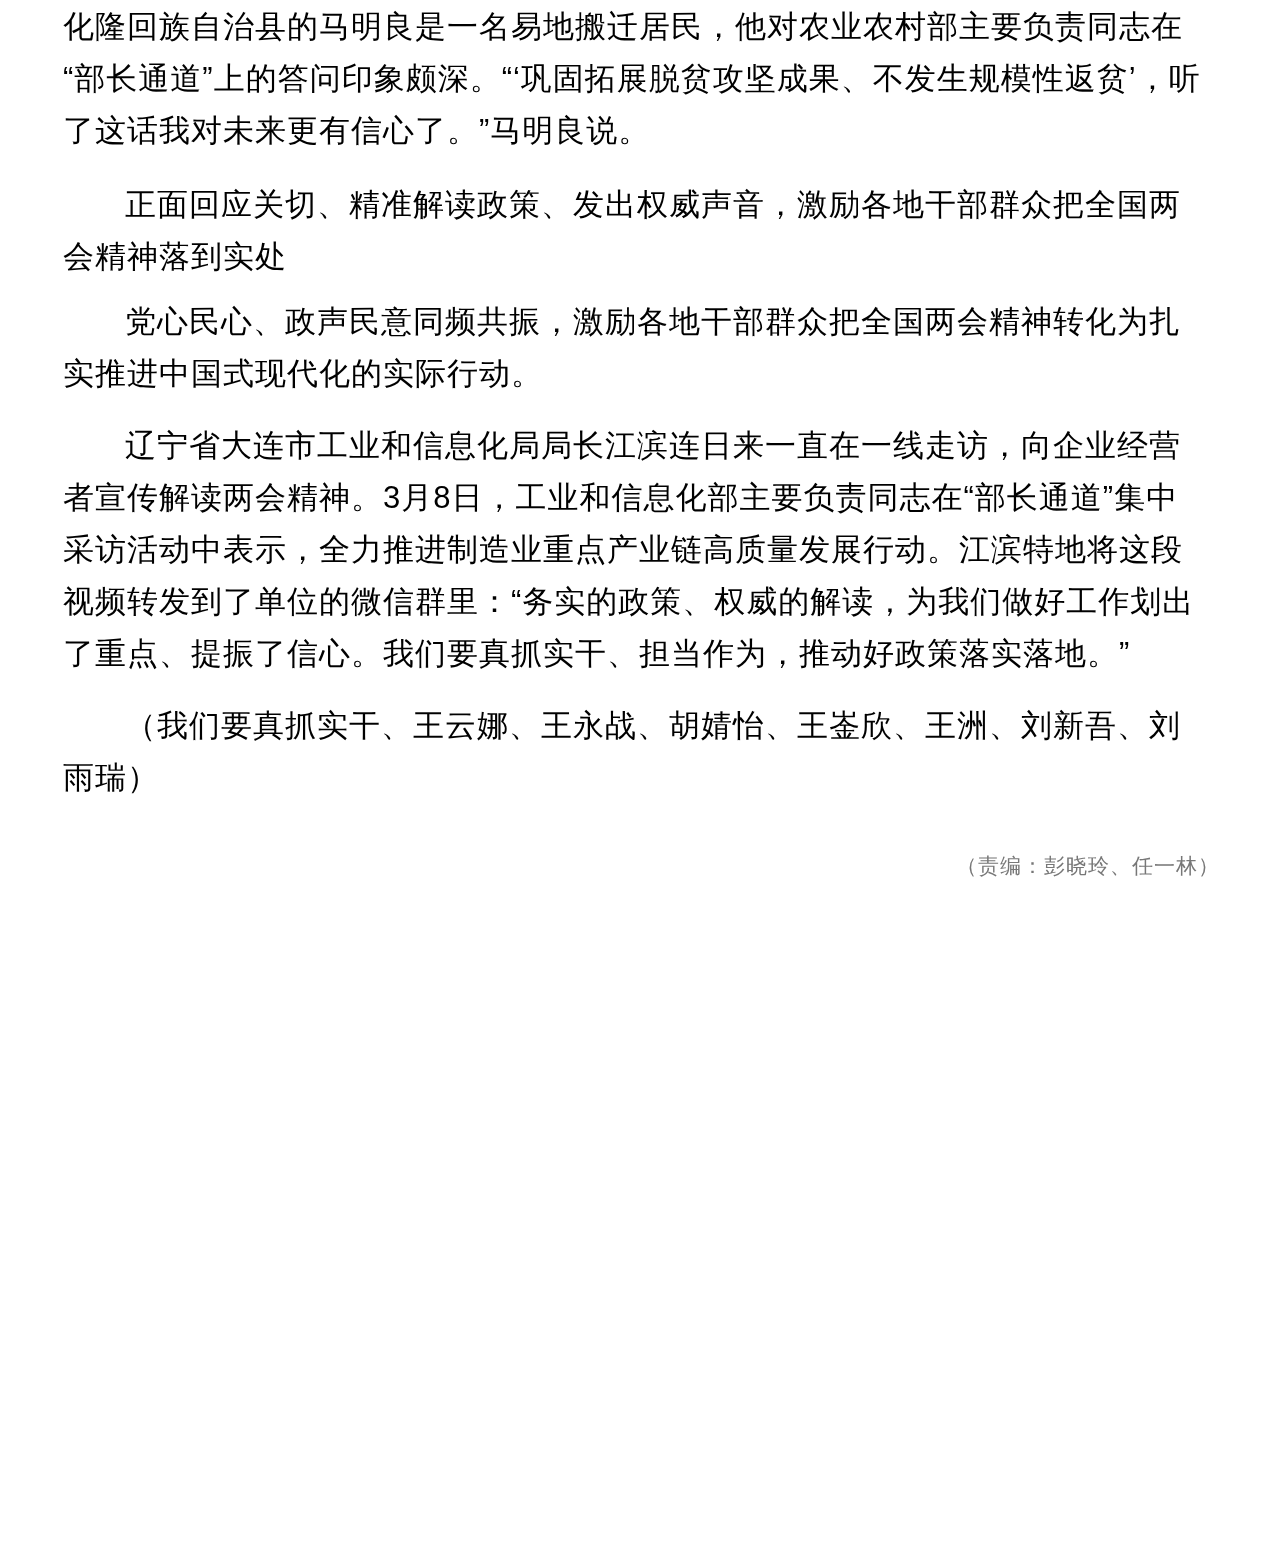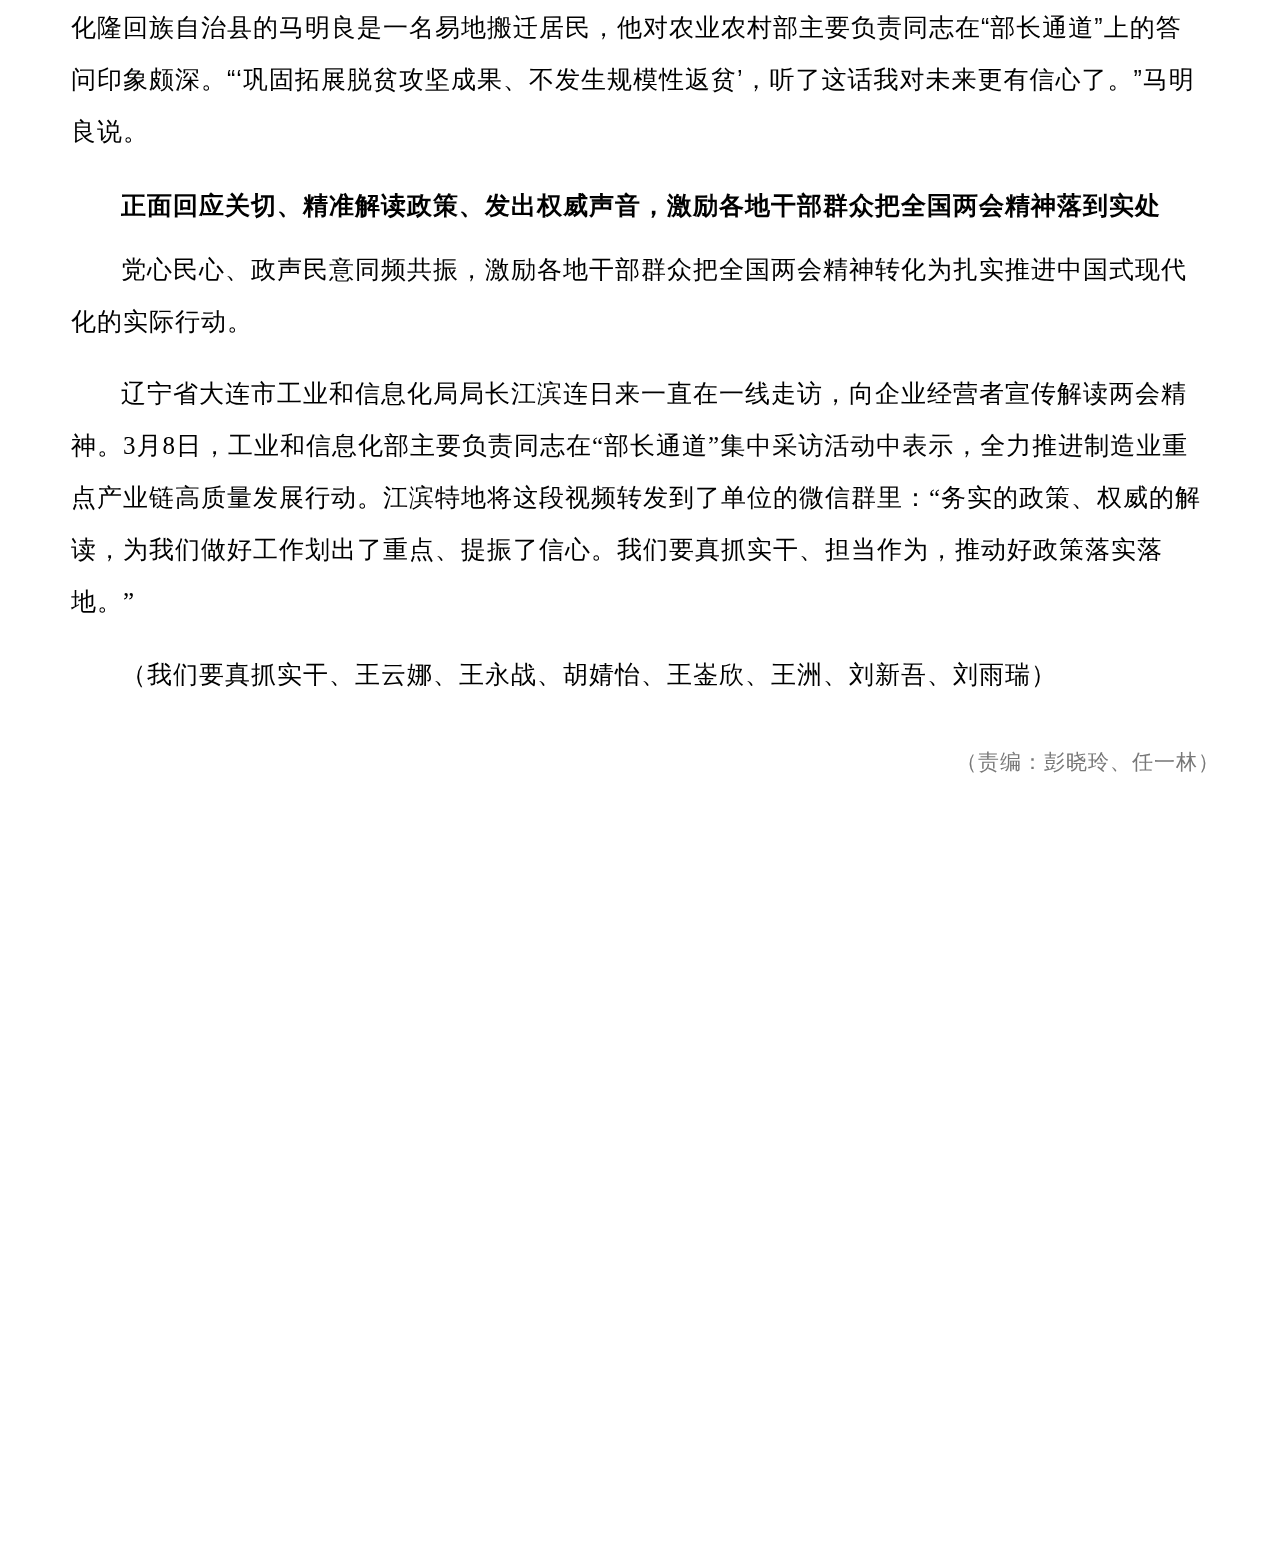--- a/index.html
+++ b/index.html
@@ -14,30 +14,30 @@
     background: #ffffff;
     box-sizing: border-box;
     position: relative;
     font-family: "Liberation Sans", sans-serif;
     color: #000000;
   }
   .article-body {
     padding: 1px 62px 0 63px;
   }
   p.para {
-    font-size: 25px;
+    font-size: 31px;
     line-height: 52px;
     letter-spacing: 1px;
-    margin: 0 0 20px 8px;
+    margin: 0 0 20px 0;
     text-align: left;
     word-break: break-all;
   }
   p.plain   { text-indent: 0; }
-  p.indent  { text-indent: 2em; font-family: Liberation Serif, serif; }
-  p.heading { text-indent: 2em; font-weight: bold; margin-top: 22px; margin-bottom: 13px; }
+  p.indent  { text-indent: 2em; }
+  p.heading { text-indent: 2em; font-weight: normal; margin-top: 22px; margin-bottom: 13px; }
   p.byline  { text-indent: 2em; margin-top: 12px; }
   p.source  { text-indent: 2em; }
   .editor-note {
     font-family: "Liberation Serif", serif;
     font-size: 21px;
     color: #777777;
     text-align: right;
     padding: 28px 48px 22px 0;
     letter-spacing: 1px;
   }

